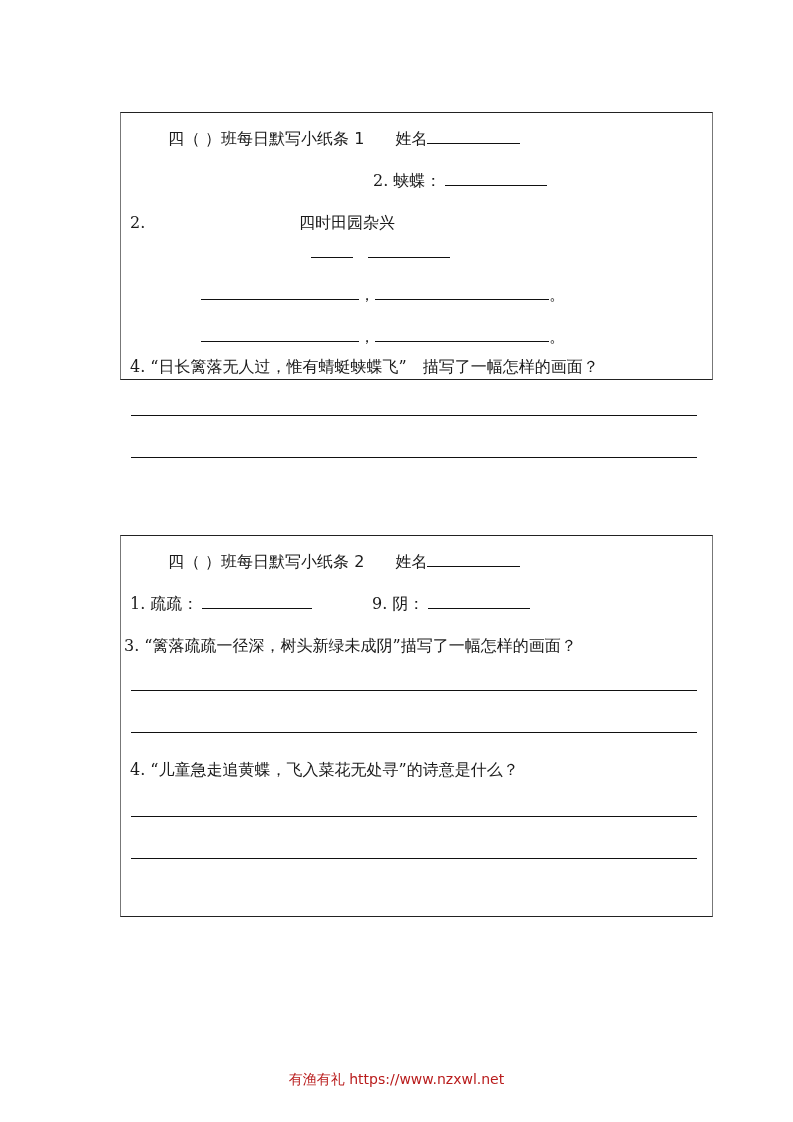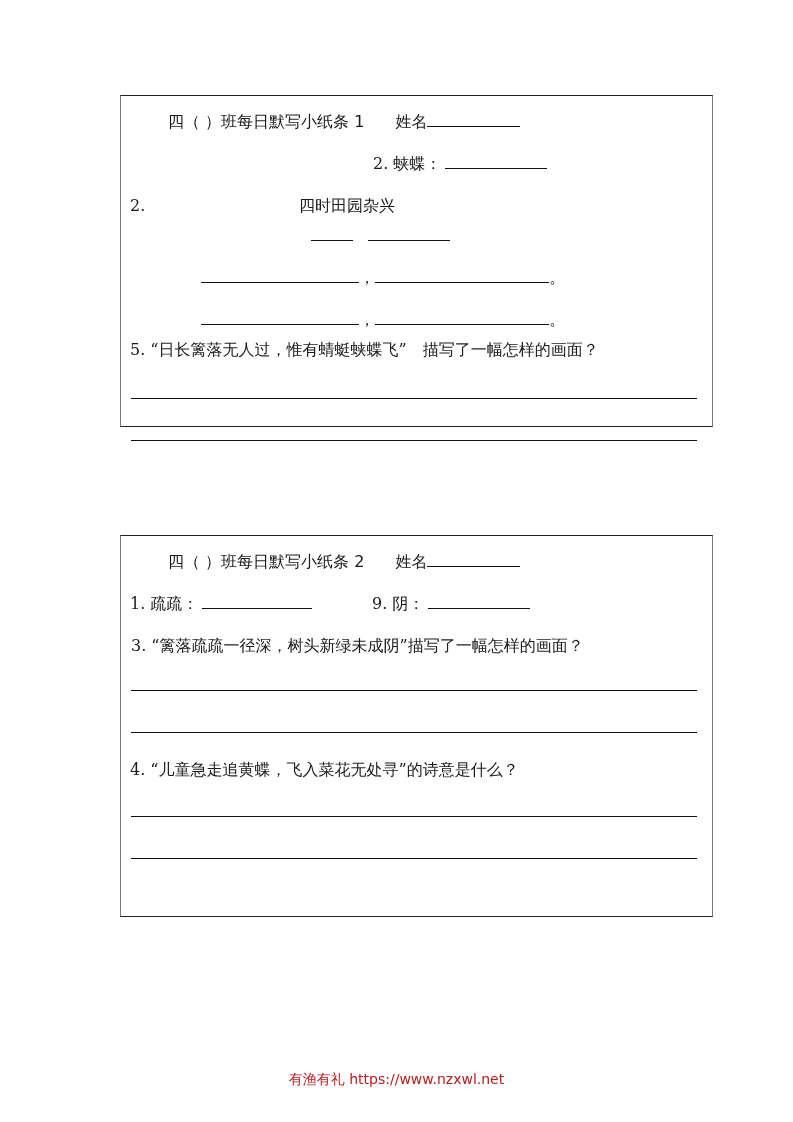--- a/index.html
+++ b/index.html
@@ -1,20 +1,20 @@
 <!DOCTYPE html>
 <html><head>
 <meta charset="utf-8">
 <style>
   html, body { margin:0; padding:0; background:#ffffff; }
   body { width:793px; height:1122px; position:relative; overflow:hidden;
          font-family:"DejaVu Serif", "Liberation Serif", serif; color:#1a1a1a; }
   .card { position:absolute; left:120px; width:593px; border:1px solid #222;
           border-left-color:#777; border-right-color:#777; background:#fff; box-sizing:border-box; }
-  #card1 { top:95px; height:332px; }
+  #card1 { top:112px; height:268px; }
   #card2 { top:535px; height:382px; }
   .abs { position:absolute; white-space:nowrap; font-size:16px; line-height:20px; }
   .title { font-family:"DejaVu Sans", "Liberation Sans", sans-serif; font-size:16px; }
   .blank { display:inline-block; border-bottom:1px solid #111; height:14px; vertical-align:baseline; }
   .line { position:absolute; height:0; border-top:1px solid #111; left:10px; width:566px; }
   .footer { position:absolute; top:1071px; left:0; width:793px; text-align:center;
             font-family:"DejaVu Sans", "Liberation Sans", sans-serif; font-size:14px; color:#b91c1c; }
 </style>
 </head>
 <body>
@@ -37,39 +37,39 @@
     <span class="blank" style="width:82px;margin-left:10px;"></span>
   </div>
 
   <div class="abs" style="left:80px;top:172px;">
     <span class="blank" style="width:158px;"></span><span>，</span><span class="blank" style="width:174px;"></span><span>。</span>
   </div>
   <div class="abs" style="left:80px;top:214px;">
     <span class="blank" style="width:158px;"></span><span>，</span><span class="blank" style="width:174px;"></span><span>。</span>
   </div>
 
-  <div class="abs" style="left:9px;top:244px;">5. “日长篱落无人过，惟有蜻蜓蛱蝶飞”　描写了一幅怎样的画面？</div>
+  <div class="abs" style="left:9px;top:244px;">4. “日长篱落无人过，惟有蜻蜓蛱蝶飞”　描写了一幅怎样的画面？</div>
   <div class="line" style="top:302px;"></div>
   <div class="line" style="top:344px;"></div>
 </div>
 
 <div class="card" id="card2">
   <div class="abs title" style="left:47px;top:16px;">
     <span>四（ ）班每日默写小纸条 2</span>
     <span style="margin-left:26px;">姓名</span><span class="blank" style="width:93px;"></span>
   </div>
 
   <div class="abs" style="left:9px;top:58px;">
     <span>1. 疏疏：</span><span class="blank" style="width:110px;margin-left:4px;"></span>
   </div>
   <div class="abs" style="left:251px;top:58px;">
     <span>9. 阴：</span><span class="blank" style="width:102px;margin-left:4px;"></span>
   </div>
 
-  <div class="abs" style="left:10px;top:100px;">3. “篱落疏疏一径深，树头新绿未成阴”描写了一幅怎样的画面？</div>
+  <div class="abs" style="left:3px;top:100px;">3. “篱落疏疏一径深，树头新绿未成阴”描写了一幅怎样的画面？</div>
   <div class="line" style="top:154px;"></div>
   <div class="line" style="top:196px;"></div>
 
   <div class="abs" style="left:9px;top:224px;">4. “儿童急走追黄蝶，飞入菜花无处寻”的诗意是什么？</div>
   <div class="line" style="top:280px;"></div>
   <div class="line" style="top:322px;"></div>
 </div>
 
 <div class="footer">有渔有礼 https://www.nzxwl.net</div>
 

